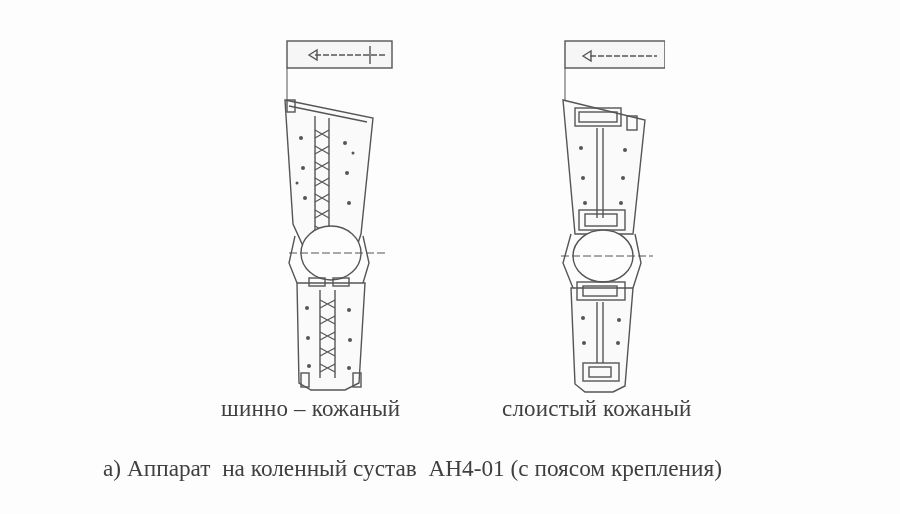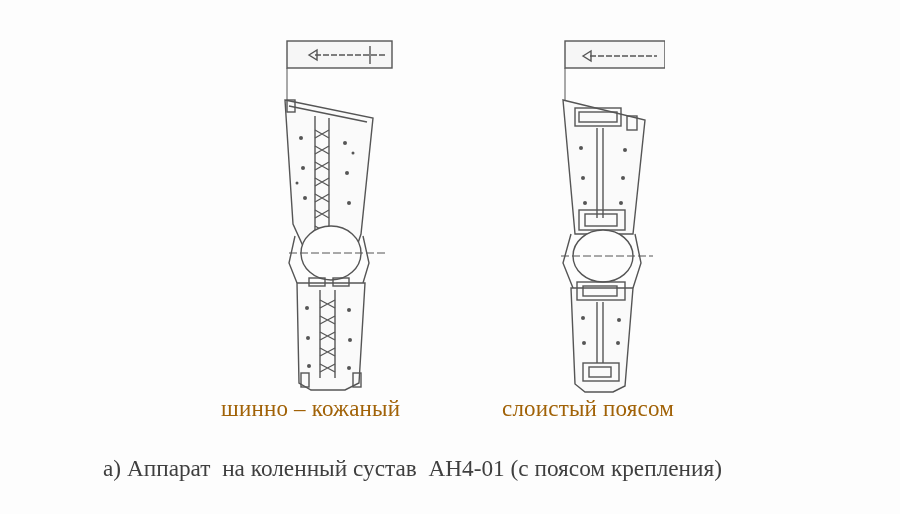--- a/index.html
+++ b/index.html
@@ -5,21 +5,21 @@
   html, body { margin: 0; padding: 0; }
   body {
     width: 900px; height: 514px; background: #fdfdfd; position: relative; overflow: hidden;
     font-family: "Liberation Serif", "DejaVu Serif", serif; color: #3a3a3a;
   }
   .figure { position: absolute; }
   .fig-left { left: 275px; top: 38px; width: 120px; height: 355px; }
   .fig-right { left: 545px; top: 38px; width: 120px; height: 355px; }
   svg { display: block; }
   .caption {
-    position: absolute; font-size: 23px; color: #a16207; white-space: nowrap; letter-spacing: 0.2px;
+    position: absolute; font-size: 23px; color: #404040; white-space: nowrap; letter-spacing: 0.2px;
   }
   .cap-left { left: 221px; top: 396px; }
   .cap-right { left: 502px; top: 396px; }
   .title {
     position: absolute; left: 103px; top: 455px; font-size: 24px; color: #3f3f3f; white-space: pre;
     transform: scaleX(0.97); transform-origin: left;
   }
 </style>
 </head>
 <body>
@@ -128,14 +128,14 @@
         <circle cx="74" cy="282" r="2"></circle>
         <circle cx="39" cy="305" r="2"></circle>
       <circle cx="73" cy="305" r="2"></circle>
     </g>
     <rect x="38" y="325" width="36" height="18"></rect>
     <rect x="44" y="329" width="22" height="10"></rect>
   </svg>
 </div>
 
 <div class="caption cap-left">шинно – кожаный</div>
-<div class="caption cap-right">слоистый поясом</div>
+<div class="caption cap-right">слоистый кожаный</div>
 <div class="title">а) Аппарат  на коленный сустав  АН4-01 (с поясом крепления)</div>
 
 </body></html>

